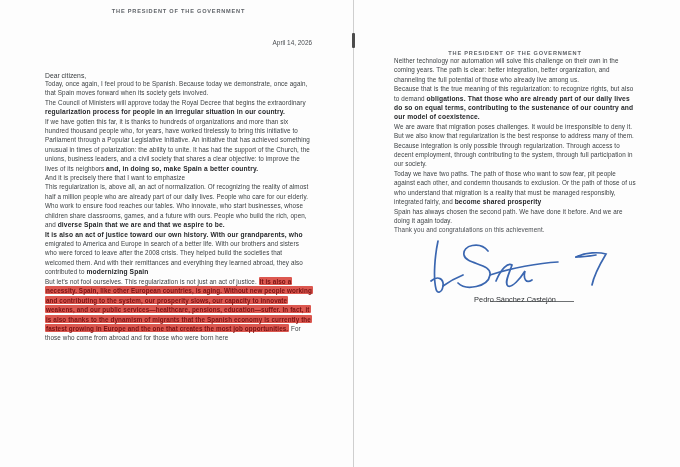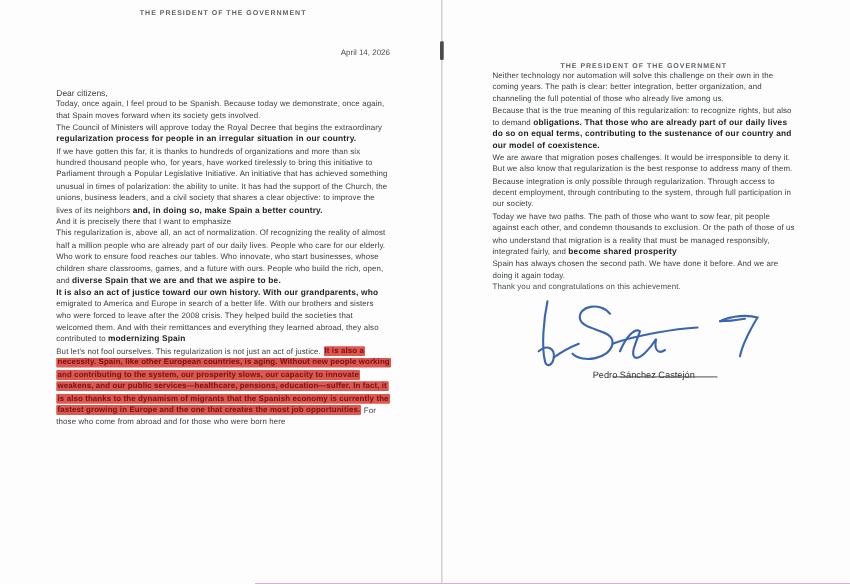--- a/index.html
+++ b/index.html
@@ -1,18 +1,18 @@
 <!DOCTYPE html>
 <html style="--highlight_bg: #dc5850; --highlight_text: #771111; --signature_blue: #3a66b0; --ink: #3c4043; --divider: #cfcfcf;"><head>
 <meta charset="utf-8">
 <style>
   html,body{margin:0;padding:0;background:#ffffff;}
   #canvas{
     position:relative;width:680px;height:467px;overflow:hidden;
-    background:#701a75;
+    background:#f97316;
     font-family:"Liberation Sans", sans-serif;
     color:#3c4043;
   }
   .page{position:absolute;top:0;height:467px;background:#fdfdfd;box-sizing:border-box;}
   #page-left{left:0;width:353px;padding:8px 41px 0 45px;}
   #page-right{left:353px;width:327px;padding:50px 44px 0 40px;border-left:1px solid #cfcfcf;}
   .clip-mark{
     position:absolute;left:-2px;top:33px;width:3px;height:15px;
     background:#4c4c4c;border-radius:1px;
   }

